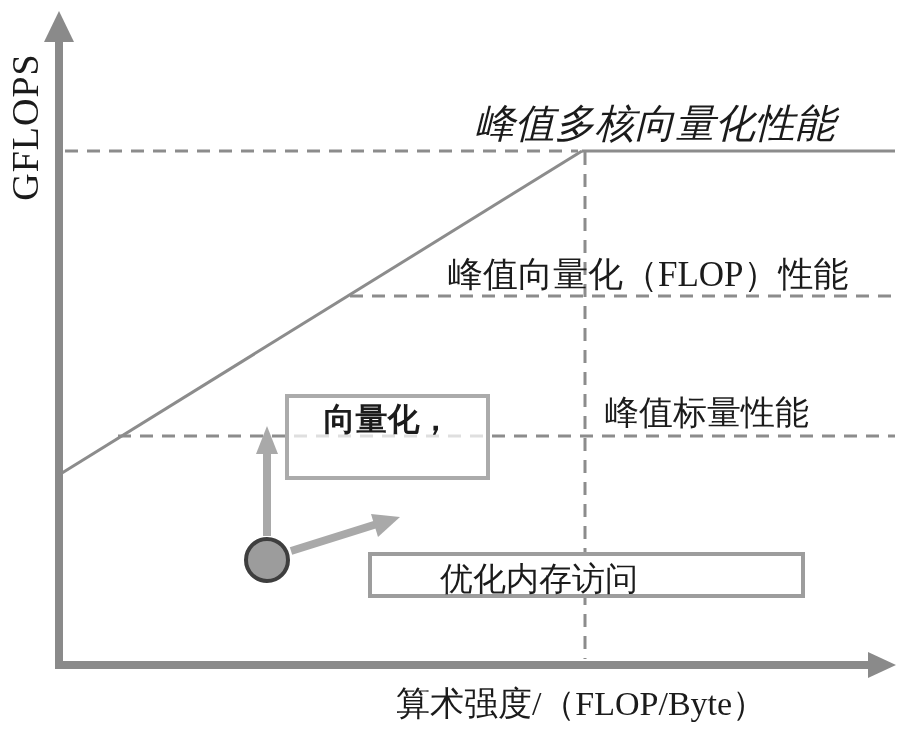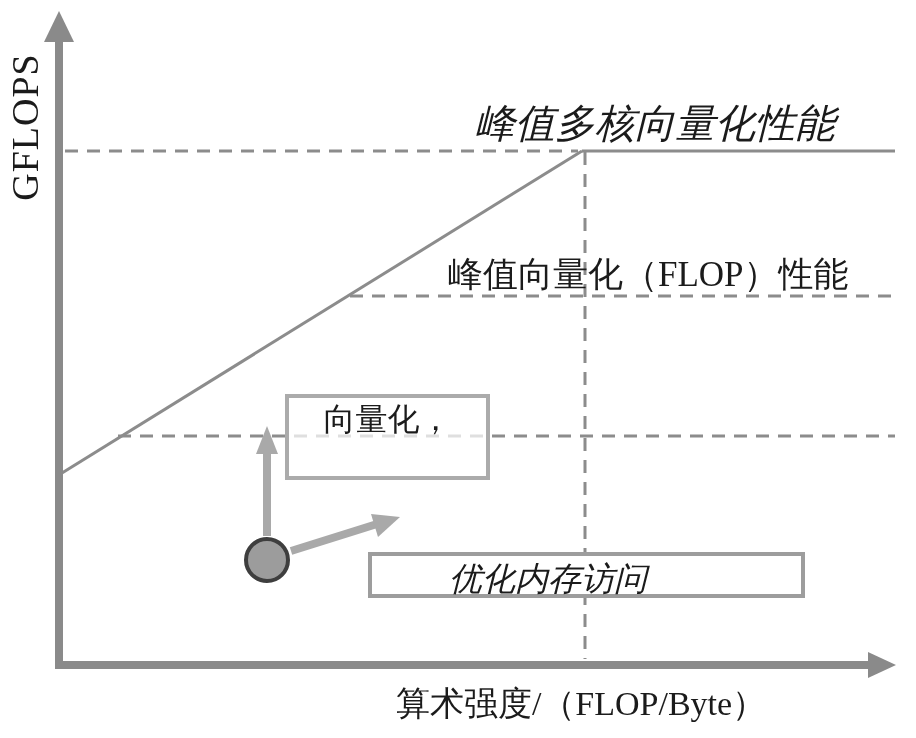--- a/index.html
+++ b/index.html
@@ -23,23 +23,23 @@
     line-height:48px;text-align:center;
     font-size:38px;letter-spacing:1px;
     transform:rotate(-90deg);
   }
   .xlab{left:381px;top:681px;width:400px;text-align:center;font-size:34px;}
   .lvl-multicore{left:455px;top:96px;width:400px;text-align:center;font-size:40px;font-style:italic;}
   .lvl-simd{left:448px;top:251px;width:400px;text-align:center;font-size:35px;}
   .lvl-scalar{left:557px;top:390px;width:300px;text-align:center;font-size:34px;}
   .box1-text{
     left:287px;top:399px;width:201px;
-    text-align:center;font-size:32px;line-height:40px;
+    text-align:center;font-size:32px;line-height:40px;font-weight:bold;
   }
-  .box2-text{left:370px;top:557px;width:356px;text-align:center;font-size:33px;font-style:italic;}
+  .box2-text{left:361px;top:557px;width:356px;text-align:center;font-size:33px;}
 </style>
 </head>
 <body>
 
 <div class="stage">
 
   <svg width="916" height="738" viewBox="0 0 916 738">
 
     <line x1="65" y1="151" x2="578" y2="151" stroke="#8c8c8c" stroke-width="3" stroke-dasharray="13 9"></line>
     <line x1="350" y1="296" x2="895" y2="296" stroke="#8c8c8c" stroke-width="3" stroke-dasharray="13 9"></line>
@@ -66,20 +66,21 @@
   </svg>
 
   <div class="lbl ylab">GFLOPS</div>
 
   <div class="lbl xlab">算术强度/（FLOP/Byte）</div>
 
   <div class="lbl lvl-multicore">峰值多核向量化性能</div>
 
   <div class="lbl lvl-simd">峰值向量化（FLOP）性能</div>
 
+  <div class="lbl lvl-scalar">峰值标量性能</div>
 
   <div class="lbl box1-text">
     <div>向量化，</div>
   </div>
 
   <div class="lbl box2-text">优化内存访问</div>
 
 </div>
 
 </body></html>

